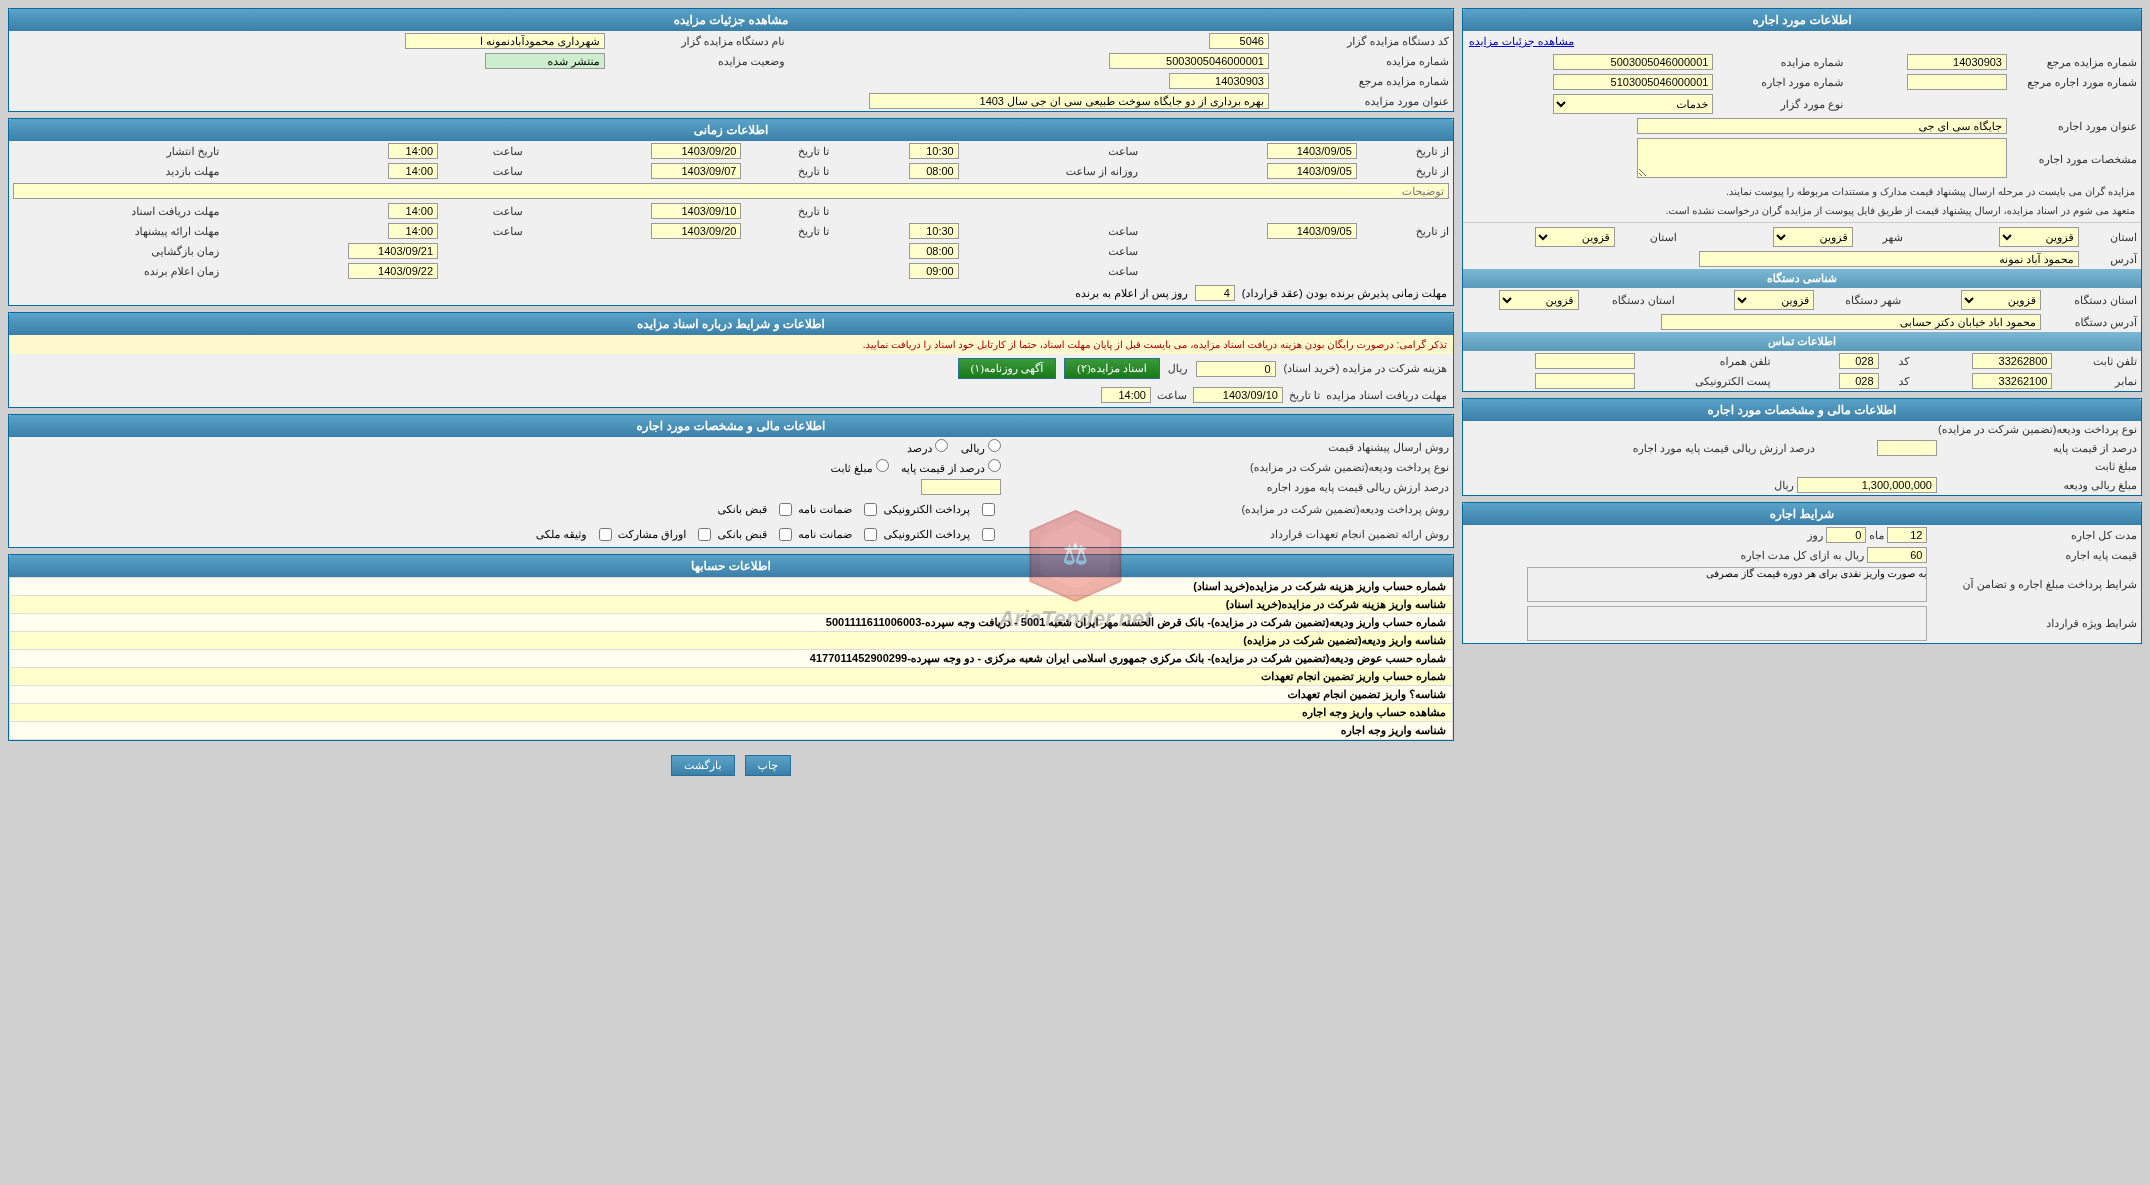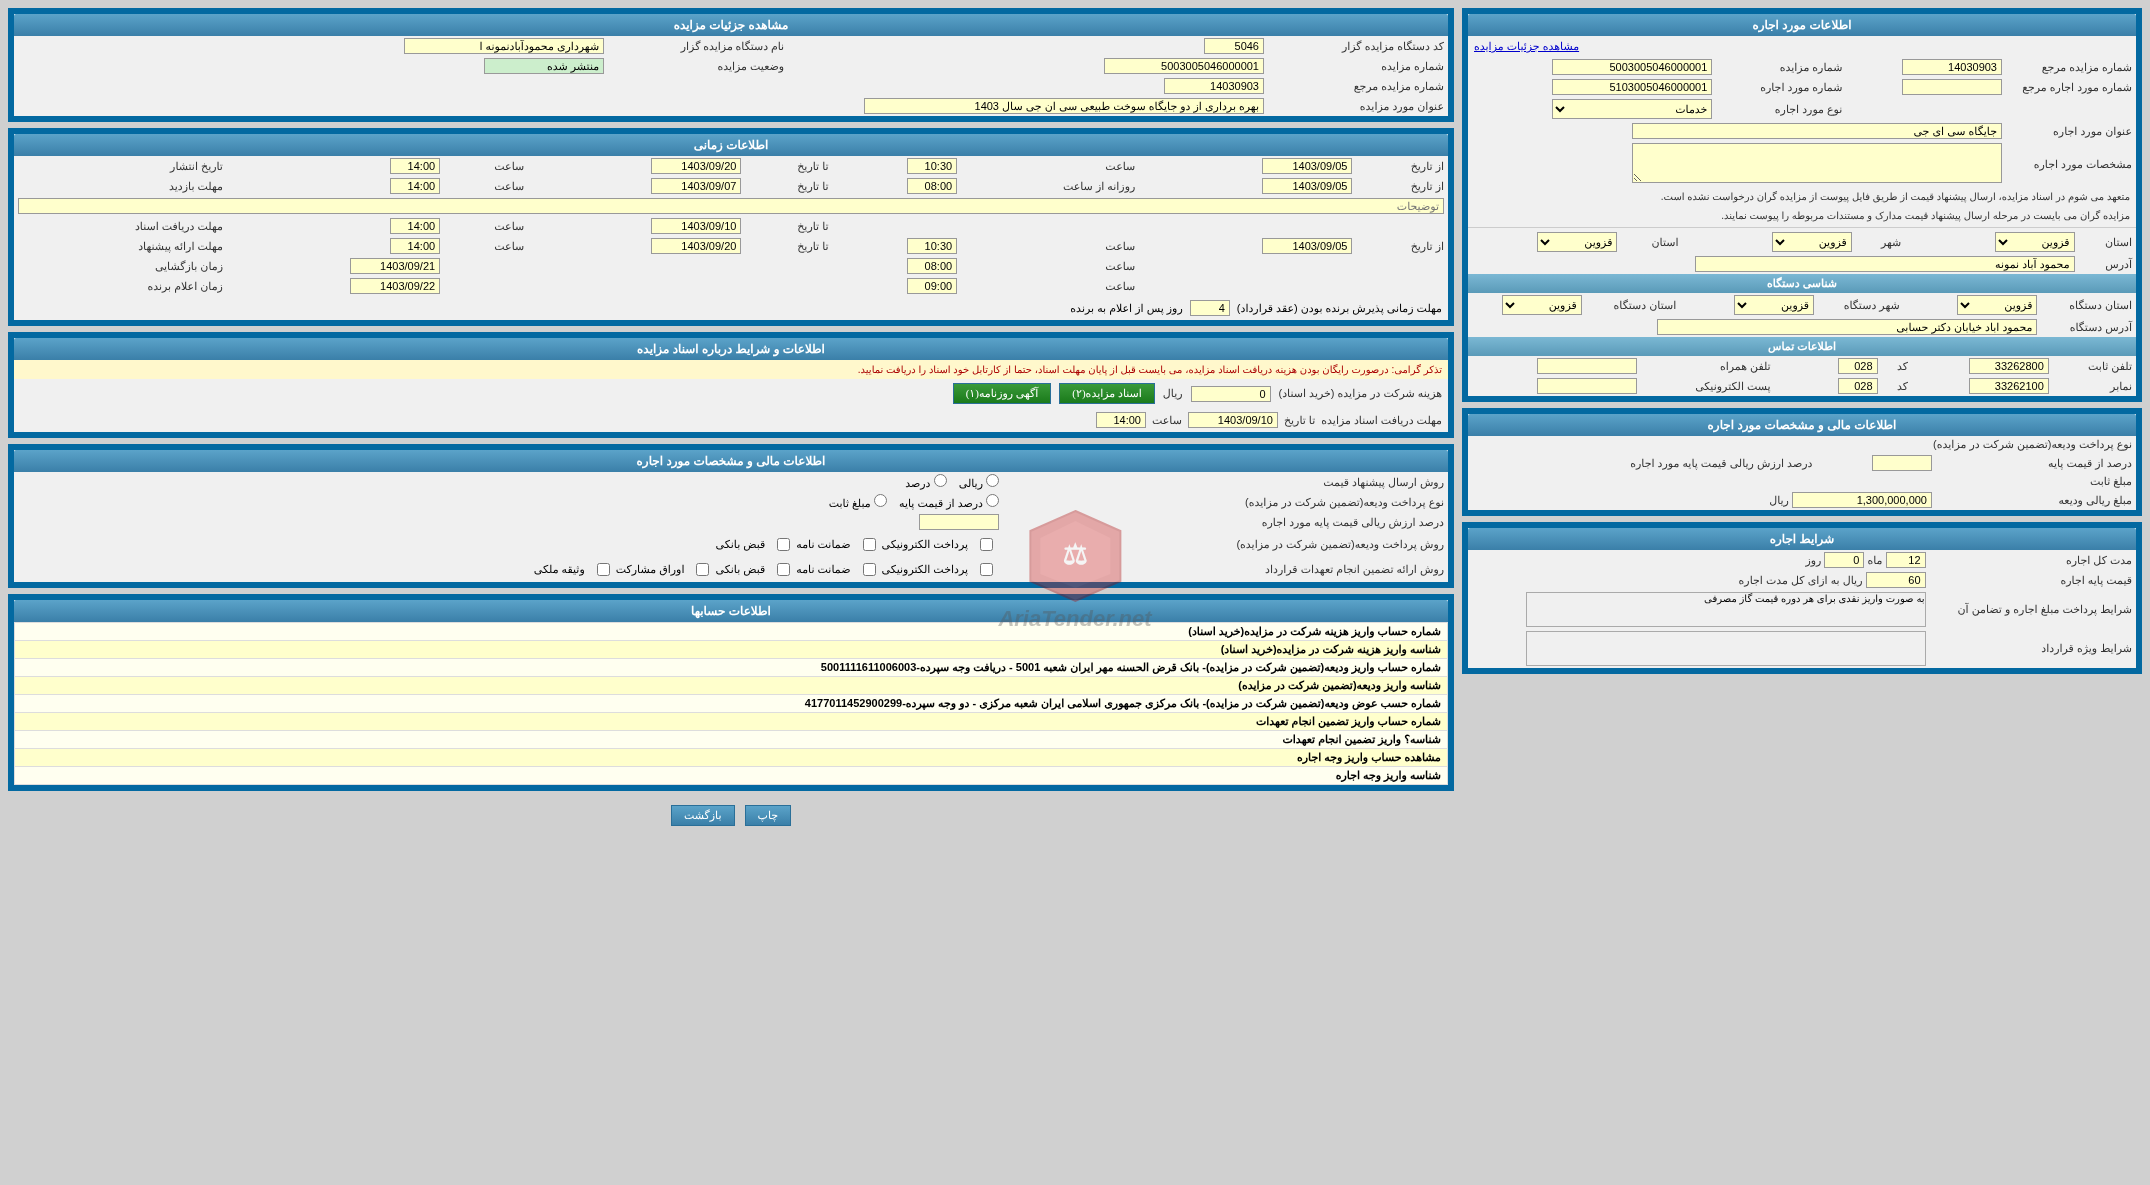--- a/index.html
+++ b/index.html
@@ -29,21 +29,21 @@
       background: linear-gradient(to bottom, #5ba3c9, #3a7fa8);
       color: white;
       text-align: center;
       padding: 4px 8px;
       font-weight: bold;
       font-size: 12px;
       border-radius: 2px 2px 0 0;
     }
     .section-box {
       background: #f0f0f0;
-      border: 6px solid #0369a1;
+      border: 1px solid #0369a1;
       margin-bottom: 6px;
     }
     .form-table {
       width: 100%;
       border-collapse: collapse;
       padding: 4px;
     }
     .form-table td {
       padding: 2px 4px;
       vertical-align: middle;
@@ -184,40 +184,40 @@
         </tr>
         <tr>
           <td class="label-text">شماره مورد اجاره مرجع</td>
           <td><input class="input-field" style="width: 100px;" type="text" value=""></td>
           <td class="label-text">شماره مورد اجاره</td>
           <td><input class="input-field" style="width: 160px;" type="text" value="5103005046000001"></td>
         </tr>
         <tr>
           <td></td>
           <td></td>
-          <td class="label-text">نوع مورد اجاره</td>
+          <td class="label-text">نوع مورد گزار</td>
           <td>
             <select class="select-field" style="width:160px;">
               <option>خدمات</option>
             </select>
           </td>
         </tr>
         <tr>
           <td class="label-text">عنوان مورد اجاره</td>
           <td colspan="3"><input class="input-field" style="width: 370px;" type="text" value="جایگاه سی ای جی"></td>
         </tr>
         <tr>
           <td class="label-text">مشخصات مورد اجاره</td>
           <td colspan="3"><textarea class="input-field" style="width: 370px; height: 40px;"></textarea></td>
         </tr>
       </tbody>
         </table>
 
+      <div class="info-text">مزایده گران می بایست در مرحله ارسال پیشنهاد قیمت مدارک و مستندات مربوطه را پیوست نمایند.</div>
       <div class="info-text">متعهد می شوم در اسناد مزایده، ارسال پیشنهاد قیمت از طریق فایل پیوست از مزایده گران درخواست نشده است.</div>
-      <div class="info-text">مزایده گران می بایست در مرحله ارسال پیشنهاد قیمت مدارک و مستندات مربوطه را پیوست نمایند.</div>
 
       <hr class="divider">
 
       <table class="form-table">
         <tbody>
             <tr>
           <td class="label-text">استان</td>
           <td>
             <select class="select-field" style="width:80px;"><option>قزوین</option></select>
           </td>

